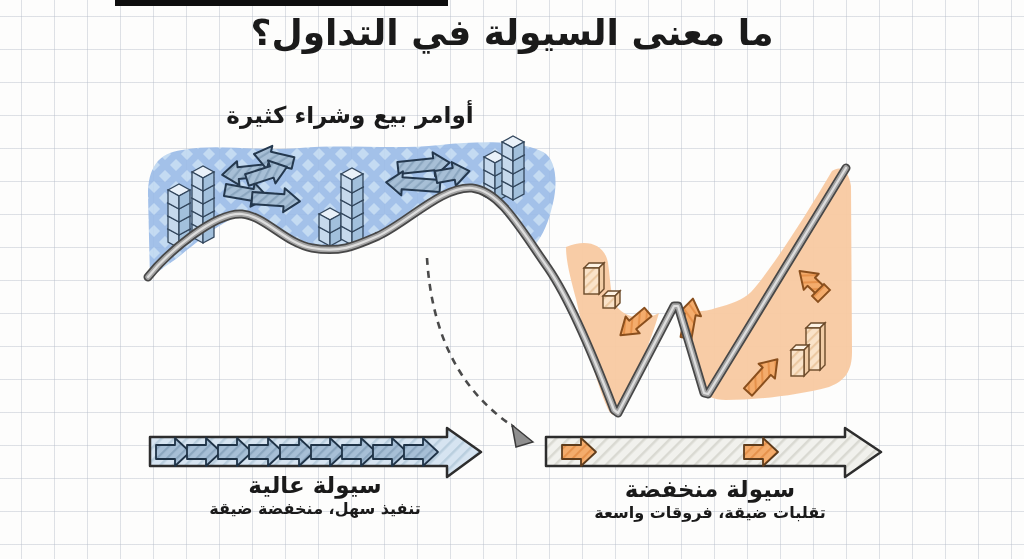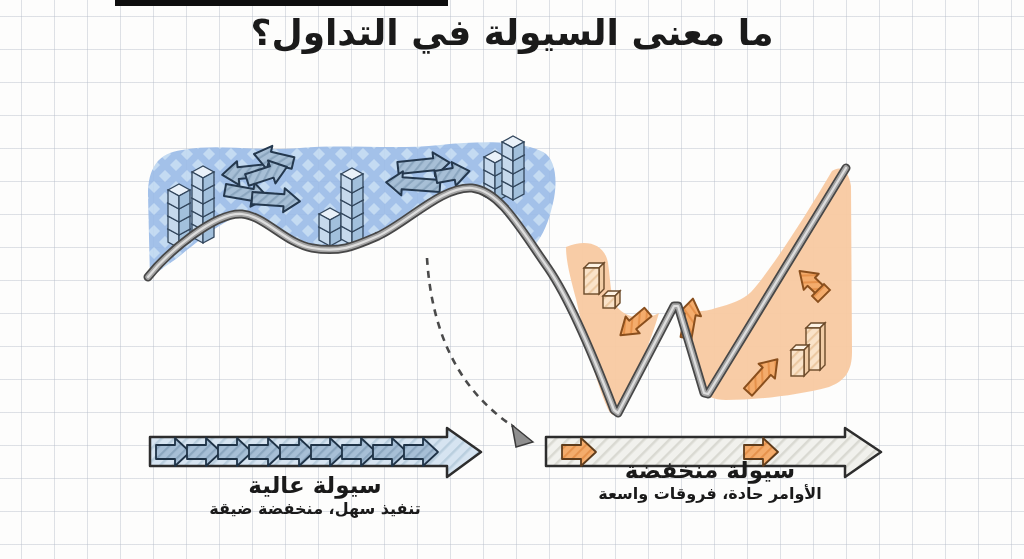--- a/index.html
+++ b/index.html
@@ -20,21 +20,21 @@
     font-size:36px;font-weight:bold;text-align:center;letter-spacing:-.5px;
   }
   .topbar{top:0;left:115px;width:333px;height:6px;background:#0e0e0e;}
   .rlabel{font-size:23px;font-weight:bold;text-align:center;}
   #lblHigh{top:102px;left:200px;width:300px;}
   #lblLow{top:250px;left:600px;width:212px;}
   .legend{text-align:center;}
   .legend .t{font-size:23px;font-weight:bold;line-height:26px;text-align:center;}
   .legend .s{font-size:16px;font-weight:bold;line-height:22px;}
   #legHigh{top:472px;left:150px;width:330px;}
-  #legLow{top:457px;left:545px;width:330px;}
+  #legLow{top:476px;left:545px;width:330px;}
   svg{position:absolute;top:0;left:0;}
 </style>
 </head>
 <body>
 
 <div class="stage">
 
   <div class="abs topbar"></div>
   <div class="abs title" dir="rtl">ما معنى السيولة في التداول؟</div>
 
@@ -254,22 +254,23 @@
 
     <g id="flowLow">
       <path d="M546,437 L845,437 L845,428 L881,452 L845,477 L845,466 L546,466 Z" fill="url(#pHatchGray)" stroke="#2d2d2d" stroke-width="2.5" stroke-linejoin="round"></path>
       <g id="flowLowArrows">
           <path d="M562,445 h19 v-7 l15,14 l-15,14 v-7 h-19 z" fill="url(#pHatchOrange)" stroke="#5f3c1b" stroke-width="1.8" stroke-linejoin="round"></path>
           <path d="M744,445 h19 v-7 l15,14 l-15,14 v-7 h-19 z" fill="url(#pHatchOrange)" stroke="#5f3c1b" stroke-width="1.8" stroke-linejoin="round"></path>
         </g>
     </g>
   </svg>
 
+  <div class="abs rlabel" id="lblHigh" dir="rtl">أوامر بيع وشراء كثيرة</div>
 
   <div class="abs legend" id="legHigh" dir="rtl">
     <div class="t">سيولة عالية</div>
     <div class="s">تنفيذ سهل، منخفضة ضيقة</div>
   </div>
   <div class="abs legend" id="legLow" dir="rtl">
     <div class="t">سيولة منخفضة</div>
-    <div class="s">الأوامر حادة، فروقات واسعة</div>
+    <div class="s">تقلبات ضيقة، فروقات واسعة</div>
   </div>
 </div>
 
 </body></html>

